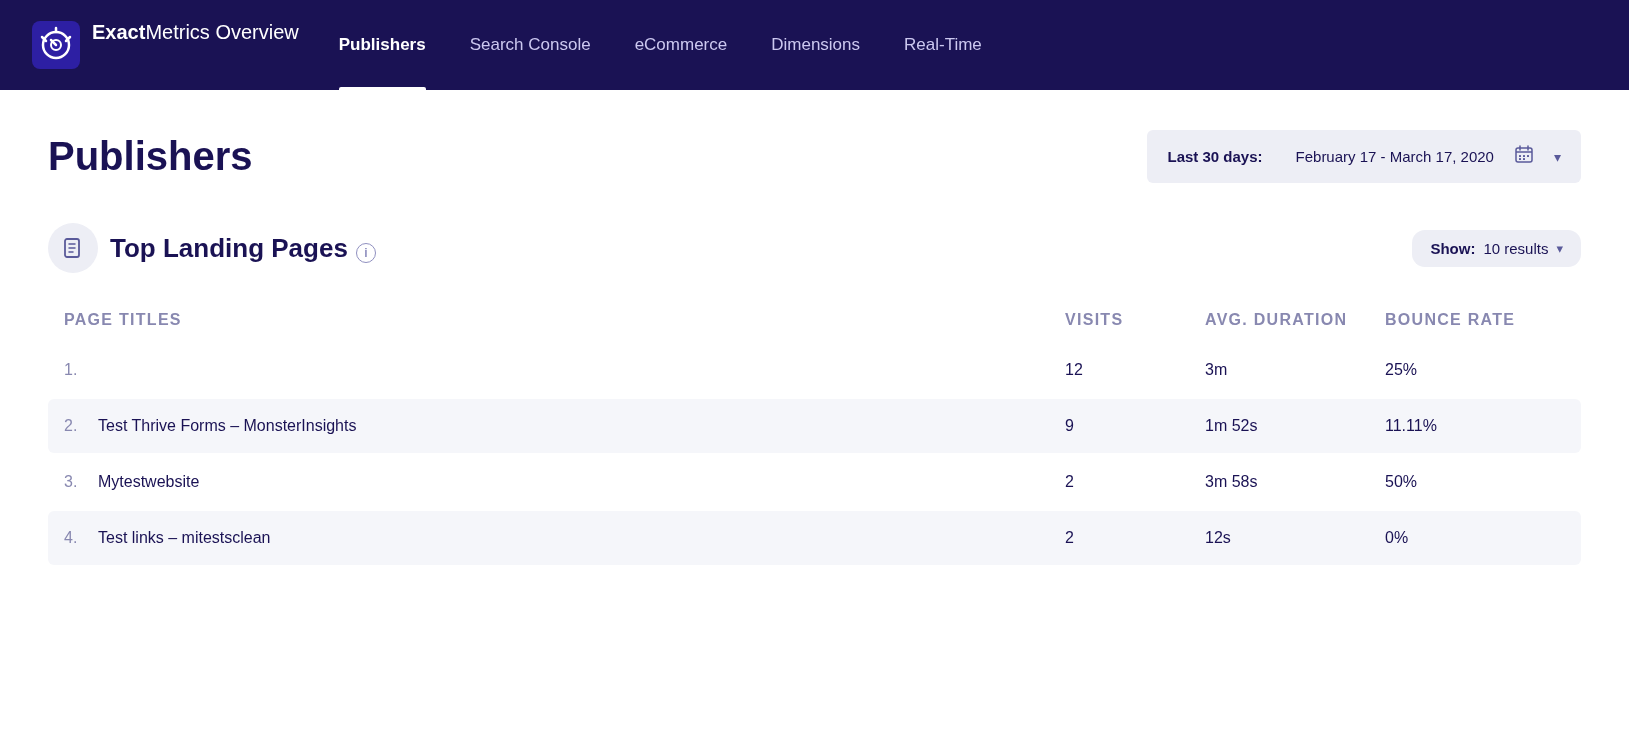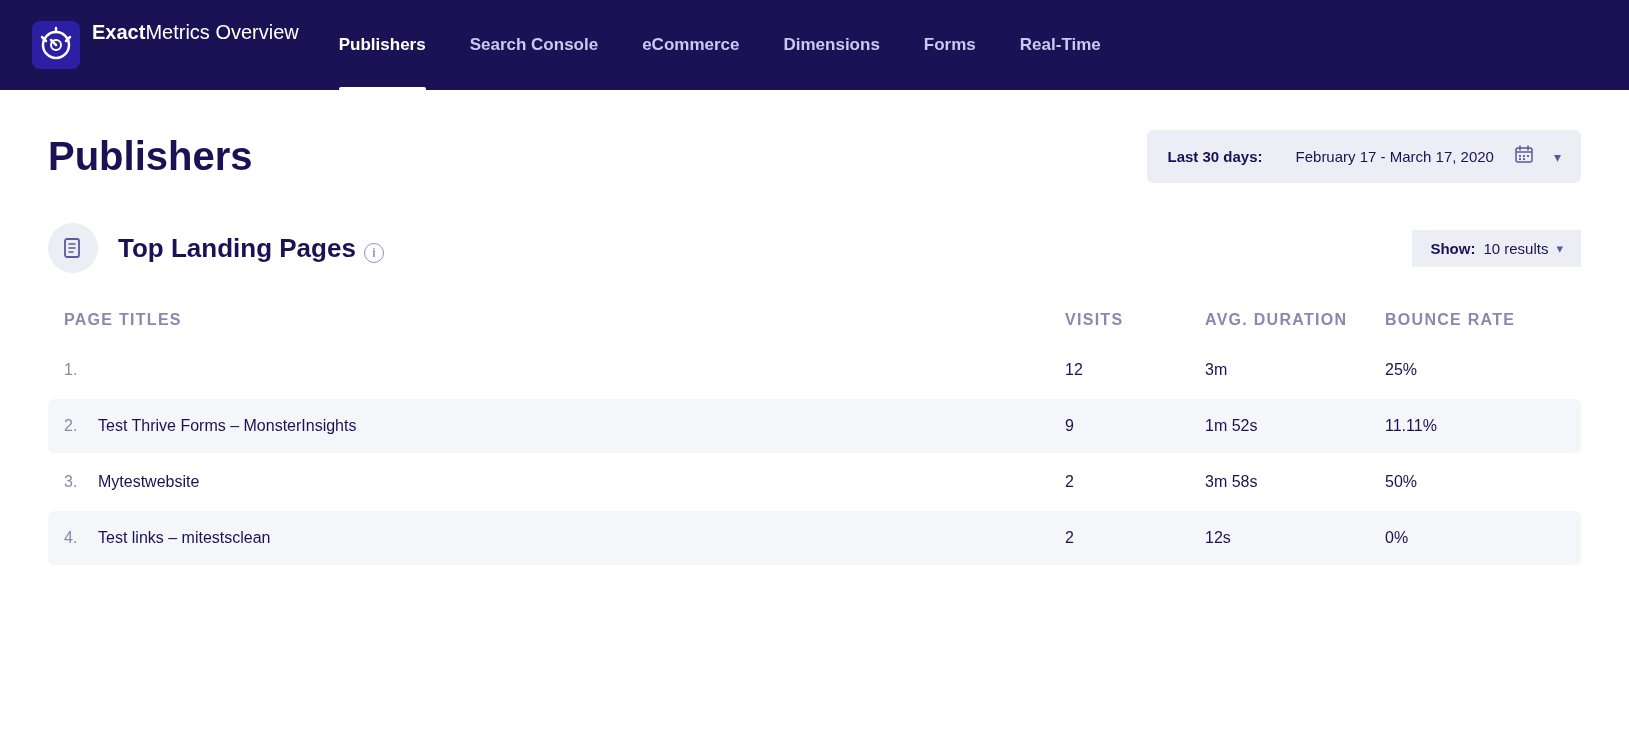--- a/index.html
+++ b/index.html
@@ -39,21 +39,21 @@
       list-style: none;
     }
     .nav-item {
       position: relative;
     }
     .nav-link {
       display: block;
       color: #ccc8f0;
       text-decoration: none;
       font-size: 17px;
-      font-weight: 700;
+      font-weight: 400;
       padding: 0 22px;
       height: 90px;
       line-height: 90px;
       cursor: pointer;
       white-space: nowrap;
       transition: color 0.2s;
     }
     .nav-link.active {
       color: #fff;
       font-weight: 700;
@@ -118,21 +118,21 @@
     
     .section-header {
       display: flex;
       align-items: center;
       justify-content: space-between;
       margin-bottom: 28px;
     }
     .section-title-group {
       display: flex;
       align-items: center;
-      gap: 20px;
+      gap: 12px;
     }
     .section-icon {
       width: 50px;
       height: 50px;
       background: #edeef5;
       border-radius: 50%;
       display: flex;
       align-items: center;
       justify-content: center;
       color: #5a5a9a;
@@ -155,21 +155,21 @@
       font-size: 12px;
       margin-left: 8px;
       cursor: pointer;
       font-weight: 700;
     }
     .show-results-btn {
       display: flex;
       align-items: center;
       gap: 8px;
       background: #edeef5;
-      border-radius: 0;
+      border-radius: 13px;
       padding: 10px 18px;
       cursor: pointer;
       font-size: 15px;
       color: #1a1254;
       font-weight: 400;
       border: none;
     }
     .show-results-btn .label { font-weight: 700; }
     .show-results-btn .chevron { font-size: 13px; color: #5a5a9a; }
 
@@ -249,23 +249,20 @@
       <a class="nav-link active">Publishers</a>
     </li>
     <li class="nav-item">
       <a class="nav-link">Search Console</a>
     </li>
     <li class="nav-item">
       <a class="nav-link">eCommerce</a>
     </li>
     <li class="nav-item">
       <a class="nav-link">Dimensions</a>
-    </li>
-    <li class="nav-item">
-      <a class="nav-link">Forms</a>
     </li>
     <li class="nav-item">
       <a class="nav-link">Real-Time</a>
     </li>
   </ul>
 </nav>
 
 <div class="content">
 
   <div class="page-header">

